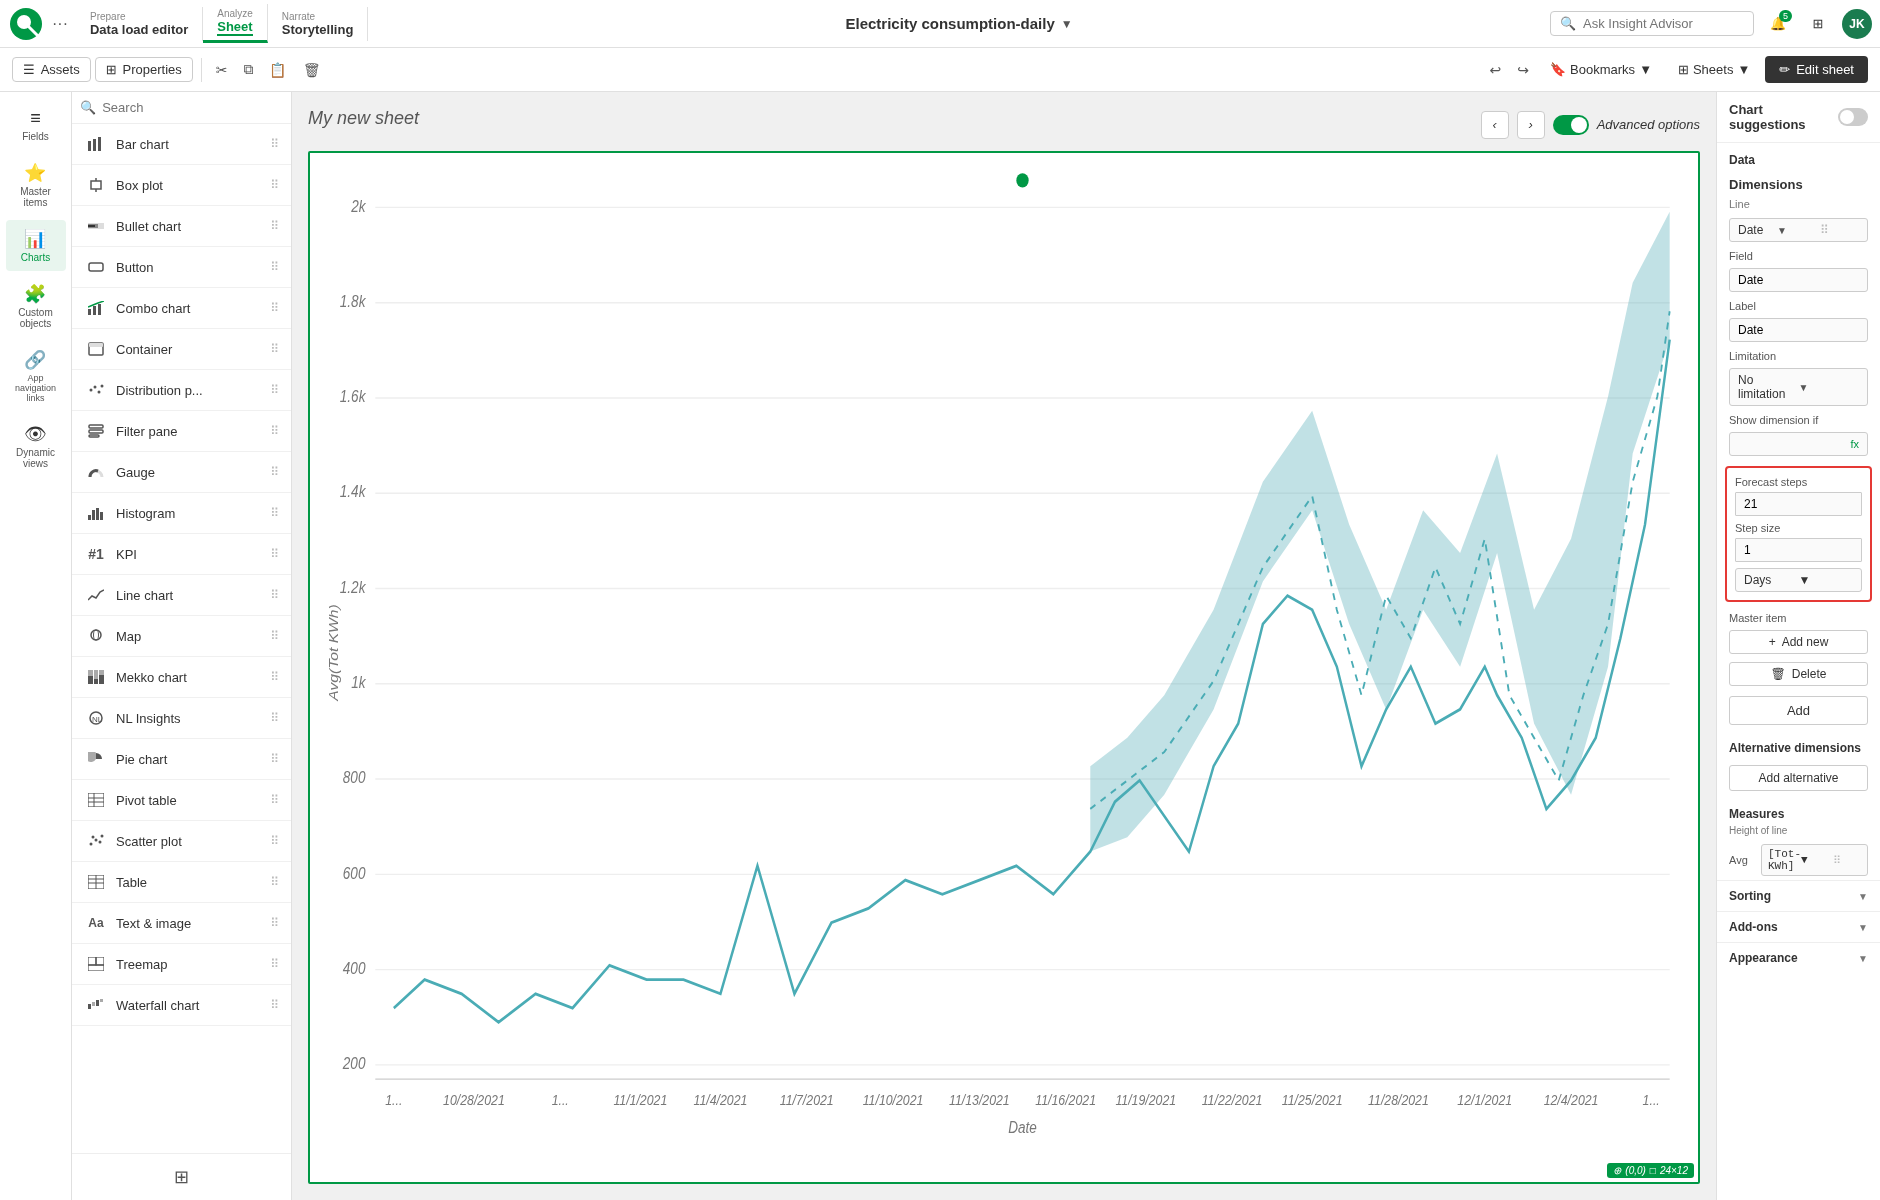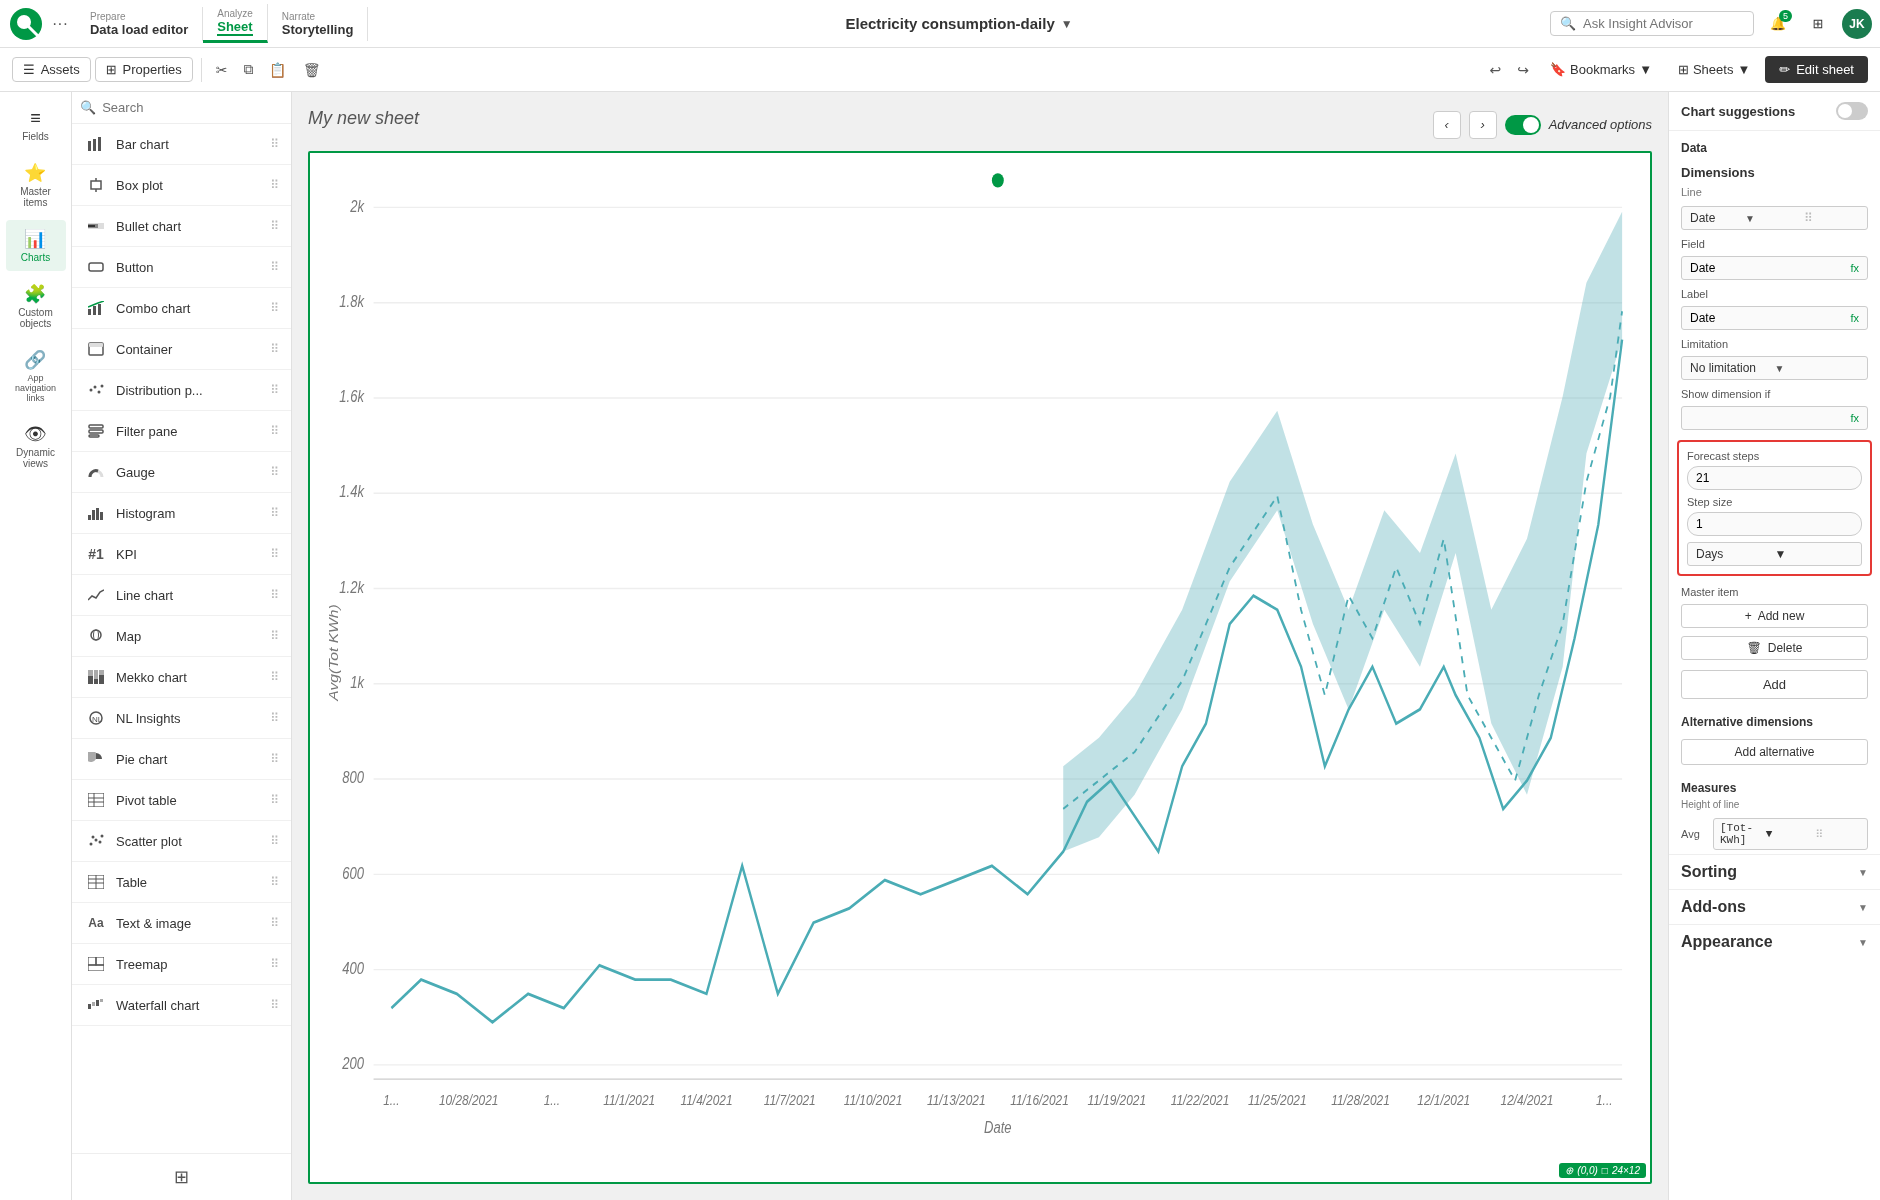--- a/index.html
+++ b/index.html
@@ -62,58 +62,58 @@
     .toggle { width: 36px; height: 20px; background: #009845; border-radius: 10px; position: relative; cursor: pointer; }
     .toggle::after { content: ''; position: absolute; width: 16px; height: 16px; background: #fff; border-radius: 50%; top: 2px; right: 2px; }
 
     
     .chart-viz { flex: 1; background: #fff; border: 2px solid #009845; border-radius: 2px; position: relative; padding: 16px; }
     .chart-title { font-size: 14px; font-weight: 600; color: #333; margin-bottom: 8px; }
     .chart-container { width: 100%; height: calc(100% - 30px); position: relative; }
     .coord-badge { position: absolute; bottom: 4px; right: 4px; background: #009845; color: #fff; font-size: 10px; padding: 2px 6px; border-radius: 3px; display: flex; align-items: center; gap: 4px; }
 
     
-    .right-panel { width: 212px; background: #fff; border-left: 1px solid #e0e0e0; display: flex; flex-direction: column; overflow-y: auto; }
+    .right-panel { width: 164px; background: #fff; border-left: 1px solid #e0e0e0; display: flex; flex-direction: column; overflow-y: auto; }
     .panel-header { display: flex; align-items: center; justify-content: space-between; padding: 10px 12px; border-bottom: 1px solid #eee; }
     .panel-header-title { font-size: 13px; font-weight: 600; color: #333; }
     .chart-suggestions-toggle { width: 32px; height: 18px; background: #ccc; border-radius: 9px; position: relative; cursor: pointer; }
     .chart-suggestions-toggle::after { content: ''; position: absolute; width: 14px; height: 14px; background: #fff; border-radius: 50%; top: 2px; left: 2px; }
     .section-title { font-size: 12px; font-weight: 600; color: #333; padding: 10px 12px 4px; }
     .sub-label { font-size: 11px; color: #777; padding: 2px 12px 4px; }
     .prop-field { padding: 4px 12px; }
     .prop-input { display: flex; align-items: center; border: 1px solid #ccc; border-radius: 3px; padding: 4px 8px; font-size: 12px; background: #fafafa; }
     .prop-input input { flex: 1; border: none; outline: none; font-size: 12px; background: transparent; }
     .prop-input .fx-btn { color: #009845; font-size: 11px; cursor: pointer; margin-left: 4px; }
     .prop-select { display: flex; align-items: center; border: 1px solid #ccc; border-radius: 3px; padding: 4px 8px; font-size: 12px; background: #fafafa; cursor: pointer; }
     .prop-select span { flex: 1; }
     .prop-select .arrow { color: #555; font-size: 10px; }
     .prop-label { font-size: 11px; color: #555; padding: 4px 12px 2px; }
 
     
     .forecast-section { border: 2px solid #e53935; border-radius: 4px; margin: 6px 8px; padding: 8px; }
     .forecast-label { font-size: 11px; color: #555; margin-bottom: 4px; }
-    .forecast-input { border: 1px solid #ccc; border-radius: 11px; padding: 4px 8px; font-size: 12px; background: #fafafa; margin-bottom: 6px; width: 100%; }
+    .forecast-input { border: 1px solid #ccc; border-radius: 1px; padding: 4px 8px; font-size: 12px; background: #fafafa; margin-bottom: 6px; width: 100%; }
     .forecast-input input { border: none; outline: none; font-size: 12px; background: transparent; width: 100%; }
     .forecast-select { display: flex; align-items: center; border: 1px solid #ccc; border-radius: 3px; padding: 4px 8px; font-size: 12px; background: #fafafa; cursor: pointer; }
     .forecast-select span { flex: 1; }
 
     .add-new-btn { display: flex; align-items: center; gap: 6px; padding: 4px 12px; font-size: 12px; color: #333; cursor: pointer; border: 1px solid #ccc; border-radius: 3px; margin: 4px 12px; justify-content: center; }
     .delete-btn { display: flex; align-items: center; gap: 6px; padding: 4px 12px; font-size: 12px; color: #333; cursor: pointer; border: 1px solid #ccc; border-radius: 3px; margin: 4px 12px; justify-content: center; }
     .add-btn { padding: 6px 12px; font-size: 13px; color: #333; cursor: pointer; border: 1px solid #ccc; border-radius: 3px; margin: 6px 12px; text-align: center; }
     .alt-section { padding: 6px 12px; }
     .alt-btn { padding: 5px 10px; font-size: 12px; color: #333; cursor: pointer; border: 1px solid #ccc; border-radius: 3px; text-align: center; width: 100%; }
     .measures-title { font-size: 12px; font-weight: 700; color: #333; padding: 10px 12px 2px; }
     .measures-sub { font-size: 10px; color: #777; padding: 2px 12px 4px; }
     .measures-row { display: flex; align-items: center; padding: 4px 12px; gap: 4px; }
     .measures-row .avg-label { font-size: 11px; color: #555; width: 28px; }
     .measures-select-wide { flex: 1; display: flex; align-items: center; border: 1px solid #ccc; border-radius: 3px; padding: 3px 6px; font-size: 11px; background: #fafafa; cursor: pointer; }
     .measures-select-wide span { flex: 1; font-family: Liberation Mono, monospace; }
 
     .collapsible-section { display: flex; align-items: center; padding: 8px 12px; cursor: pointer; border-top: 1px solid #eee; }
-    .collapsible-section .cs-label { font-size: 16px; font-weight: 600; color: #333; flex: 1; }
+    .collapsible-section .cs-label { font-size: 12px; font-weight: 600; color: #333; flex: 1; }
     .collapsible-section .cs-arrow { font-size: 10px; color: #777; }
 
     
     .svg-chart { width: 100%; height: 100%; }
   </style>
 </head>
 <body>
 
 <div class="top-nav">
   <div class="qlik-logo">

